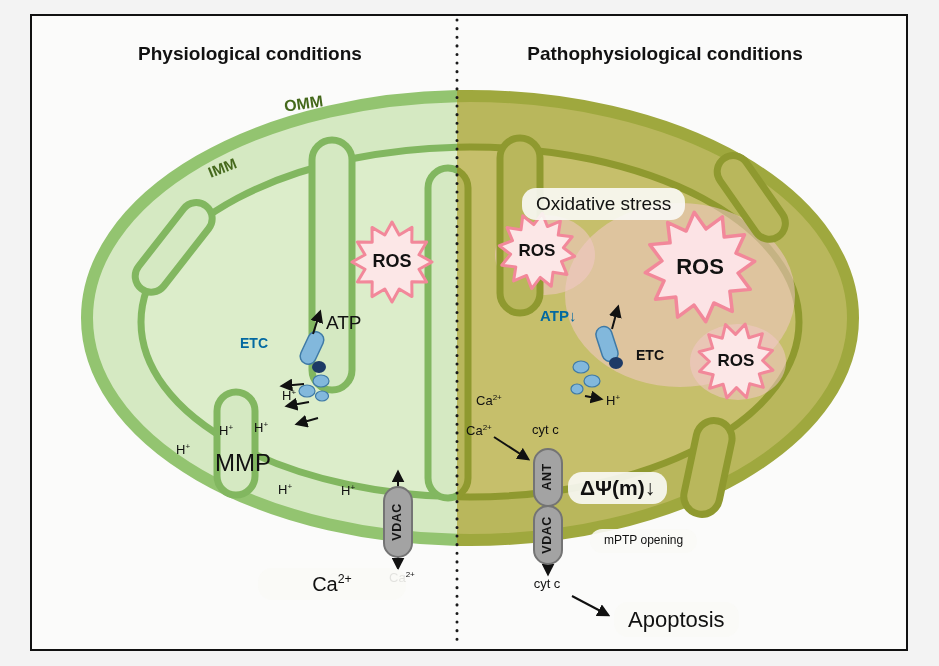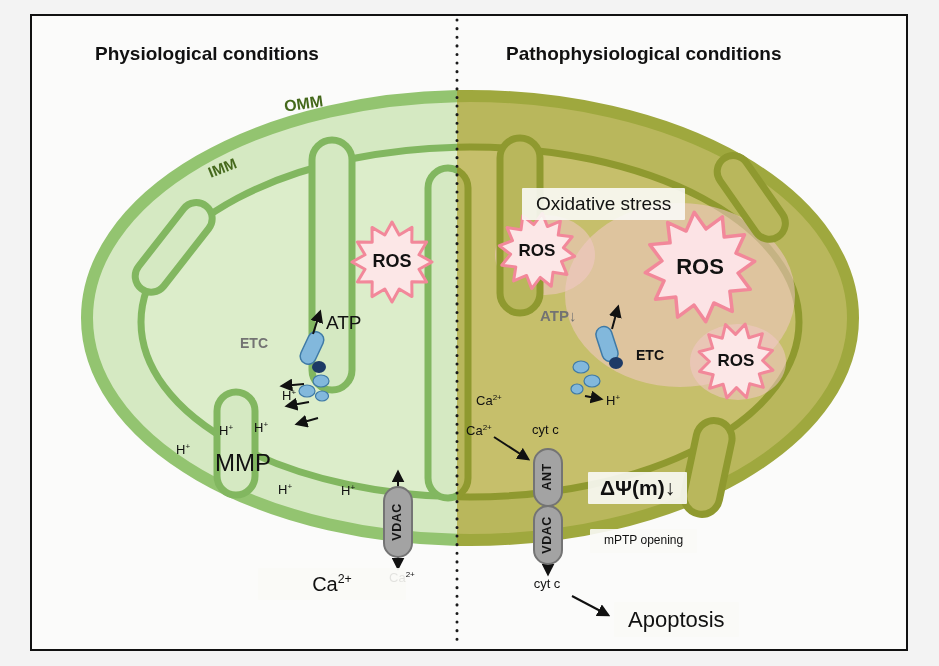--- a/index.html
+++ b/index.html
@@ -7,30 +7,30 @@
   body{
     background:#f3f3f3;
     font-family:"Liberation Sans","DejaVu Sans",sans-serif;
     position:relative;overflow:hidden;color:#111;
   }
   .frame{position:absolute;left:30px;top:14px;width:878px;height:637px;
          border:2px solid #111;background:#fbfbfa;z-index:0}
   svg.art{position:absolute;left:0;top:0;z-index:1}
   .lbl{position:absolute;z-index:2;white-space:nowrap;line-height:1.1}
   .box{position:absolute;z-index:2;background:rgba(250,250,246,0.9);
-       border-radius:1px;white-space:nowrap;line-height:1.15}
+       border-radius:14px;white-space:nowrap;line-height:1.15}
   .center{transform:translate(-50%,-50%)}
-  .header{font-weight:bold;font-size:19px;text-align:left}
+  .header{font-weight:bold;font-size:19px;text-align:center}
   .ros{font-weight:600;font-size:17px;text-align:center}
   .ros.big{font-size:22px}
   .ion{font-size:13px}
   sup{font-size:0.62em}
   .vtext{transform:translate(-50%,-50%) rotate(-90deg);
          font-size:12.5px;font-weight:bold;letter-spacing:.5px;color:#151515}
-  .navy{color:#737373;font-weight:bold}
+  .navy{color:#0369a1;font-weight:bold}
   .green{color:#45691c;font-weight:bold}
 </style>
 </head>
 <body>
 
 <div class="frame"></div>
 
 <svg class="art" width="939" height="666" viewBox="0 0 939 666">
   <defs>
     <clipPath id="clipL">
@@ -114,21 +114,21 @@
     <line x1="585" y1="396" x2="601" y2="399" marker-end="url(#ah)"></line>
     <line x1="494" y1="437" x2="528" y2="459" marker-end="url(#ah)"></line>
     <line x1="548" y1="563" x2="548" y2="574" marker-end="url(#ah)"></line>
     <line x1="572" y1="596" x2="608" y2="615" marker-end="url(#ah)"></line>
   </g>
   <rect x="534" y="449" width="28" height="57" rx="14" fill="#a3a3a3" stroke="#747474" stroke-width="2"></rect>
   <rect x="534" y="506" width="28" height="58" rx="14" fill="#a3a3a3" stroke="#747474" stroke-width="2"></rect>
 </svg>
 
 <div class="lbl header" style="left:95px;top:44px;width:310px">Physiological conditions</div>
-<div class="lbl header" style="left:506px;top:44px;width:362px">Pathophysiological conditions</div>
+<div class="lbl header" style="left:484px;top:44px;width:362px">Pathophysiological conditions</div>
 
 <div class="lbl green" style="left:284px;top:95px;font-size:16px;transform:rotate(-8deg)">OMM</div>
 <div class="lbl green" style="left:208px;top:160px;font-size:15px;transform:rotate(-22deg)">IMM</div>
 
 <div class="box" style="left:522px;top:188px;padding:5px 14px;font-size:19px">Oxidative stress</div>
 
 <div class="lbl ros center" style="left:392px;top:262px;font-size:18px">ROS</div>
 <div class="lbl ros center" style="left:537px;top:251px">ROS</div>
 <div class="lbl ros big center" style="left:700px;top:267px">ROS</div>
 <div class="lbl ros center" style="left:736px;top:361px">ROS</div>
@@ -149,21 +149,21 @@
 <div class="lbl" style="left:636px;top:348px;font-size:14px;font-weight:bold">ETC</div>
 
 <div class="lbl ion" style="left:476px;top:394px"><span>Ca</span><sup>2+</sup></div>
 <div class="lbl ion" style="left:466px;top:424px"><span>Ca</span><sup>2+</sup></div>
 <div class="lbl" style="left:532px;top:423px;font-size:13px">cyt c</div>
 
 <div class="lbl vtext" style="left:398px;top:522px">VDAC</div>
 <div class="lbl vtext" style="left:548px;top:477px">ANT</div>
 <div class="lbl vtext" style="left:548px;top:535px">VDAC</div>
 
-<div class="box" style="left:588px;top:472px;padding:4px 12px;font-size:21px;font-weight:bold">ΔΨ(m)↓</div>
+<div class="box" style="left:568px;top:472px;padding:4px 12px;font-size:21px;font-weight:bold">ΔΨ(m)↓</div>
 <div class="box" style="left:590px;top:529px;padding:5px 14px;font-size:12px">mPTP opening</div>
 
 <div class="lbl" style="left:547px;top:577px;font-size:13px;transform:translateX(-50%)">cyt c</div>
 <div class="box" style="left:614px;top:602px;padding:5px 14px;font-size:22px">Apoptosis</div>
 
 <div class="lbl ion" style="left:389px;top:571px"><span>Ca</span><sup>2+</sup></div>
 <div class="box" style="left:258px;top:568px;width:148px;text-align:center;padding:4px 0;font-size:20px">
   <div><span>Ca</span><sup>2+</sup></div>
 </div>
 

